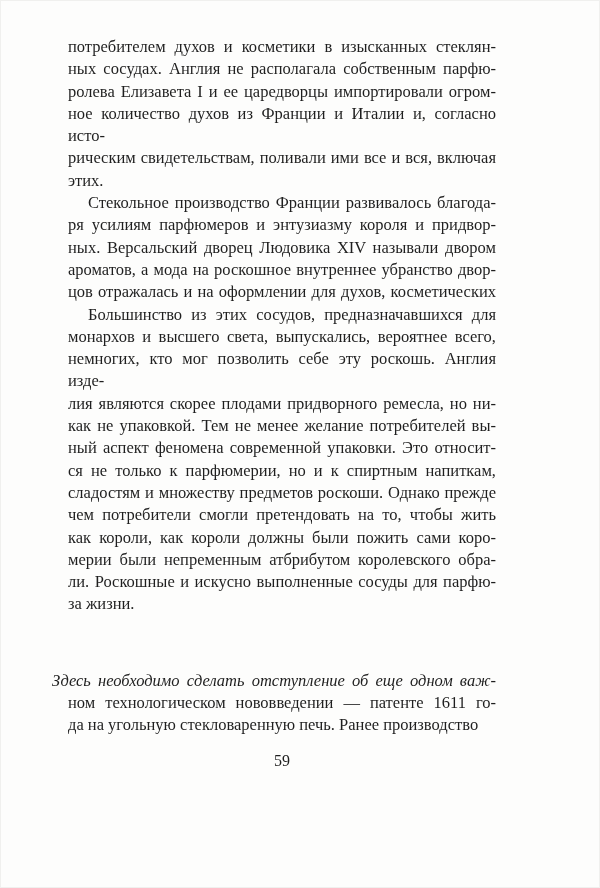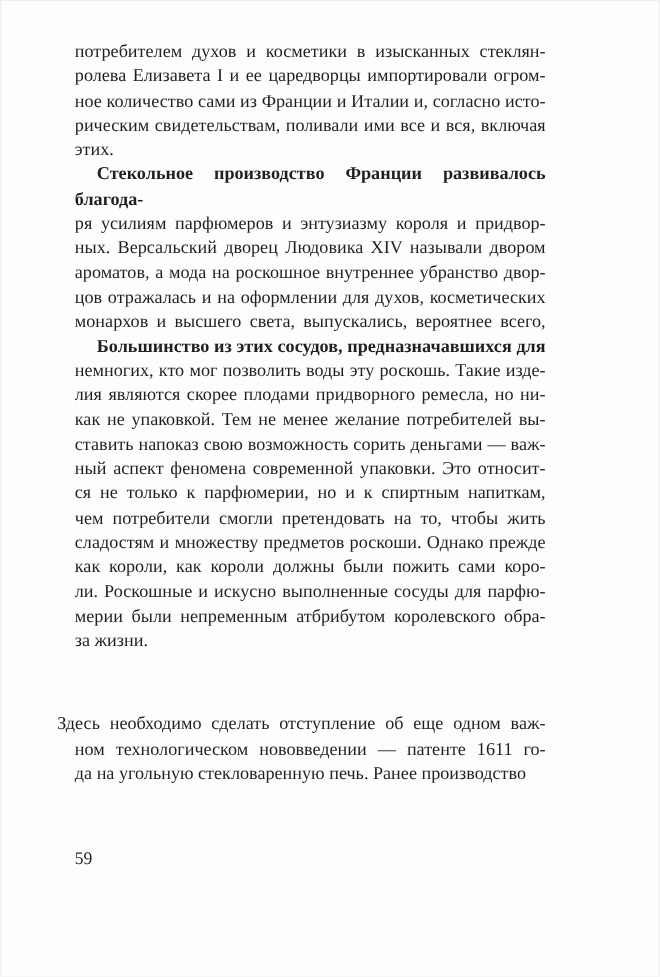--- a/index.html
+++ b/index.html
@@ -28,34 +28,34 @@
   .para { margin: 0; }
   .para .line {
     text-align: justify;
     text-align-last: justify;
   }
   .para .line.last-line {
     text-align-last: left;
   }
   .para.indent .line.first-line {
     text-indent: 20px;
-    font-weight: bold;
   }
   .para.outdent .line.first-line {
     margin-left: -16px;
+    font-style: italic;
   }
   .para.gap-before {
     margin-top: 54px;
   }
   .page-number {
     position: absolute;
     left: 68px;
-    top: 772px;
+    top: 752px;
     width: 428px;
-    text-align: left;
+    text-align: center;
     font-size: 16px;
     color: #1f1f1f;
   }
   .margin-note {
     position: absolute;
     left: 507px;
     top: 309px;
     width: 84px;
     font-family: "Liberation Sans", sans-serif;
     font-size: 11px;
@@ -66,46 +66,46 @@
     text-align: left;
   }
 </style>
 </head>
 <body>
 
 <div class="page">
   <div class="text-block">
       <div class="para">
         <div class="line first-line">потребителем духов и косметики в изысканных стеклян-</div>
+        <div class="line">ных сосудах. Англия не располагала собственным парфю-</div>
         <div class="line">ролева Елизавета I и ее царедворцы импортировали огром-</div>
-        <div class="line">ное количество сами из Франции и Италии и, согласно исто-</div>
+        <div class="line">ное количество духов из Франции и Италии и, согласно исто-</div>
         <div class="line">рическим свидетельствам, поливали ими все и вся, включая</div>
         <div class="line last-line">этих.</div>
       </div>
       <div class="para indent">
         <div class="line first-line">Стекольное производство Франции развивалось благода-</div>
         <div class="line">ря усилиям парфюмеров и энтузиазму короля и придвор-</div>
         <div class="line">ных. Версальский дворец Людовика XIV называли двором</div>
         <div class="line">ароматов, а мода на роскошное внутреннее убранство двор-</div>
         <div class="line">цов отражалась и на оформлении для духов, косметических</div>
       </div>
       <div class="para indent">
+        <div class="line first-line">Большинство из этих сосудов, предназначавшихся для</div>
         <div class="line">монархов и высшего света, выпускались, вероятнее всего,</div>
-        <div class="line first-line">Большинство из этих сосудов, предназначавшихся для</div>
-        <div class="line">немногих, кто мог позволить воды эту роскошь. Такие изде-</div>
+        <div class="line">немногих, кто мог позволить себе эту роскошь. Англия изде-</div>
         <div class="line">лия являются скорее плодами придворного ремесла, но ни-</div>
         <div class="line">как не упаковкой. Тем не менее желание потребителей вы-</div>
-        <div class="line">ставить напоказ свою возможность сорить деньгами — важ-</div>
         <div class="line">ный аспект феномена современной упаковки. Это относит-</div>
         <div class="line">ся не только к парфюмерии, но и к спиртным напиткам,</div>
+        <div class="line">сладостям и множеству предметов роскоши. Однако прежде</div>
         <div class="line">чем потребители смогли претендовать на то, чтобы жить</div>
-        <div class="line">сладостям и множеству предметов роскоши. Однако прежде</div>
         <div class="line">как короли, как короли должны были пожить сами коро-</div>
+        <div class="line">мерии были непременным атбрибутом королевского обра-</div>
         <div class="line">ли. Роскошные и искусно выполненные сосуды для парфю-</div>
-        <div class="line">мерии были непременным атбрибутом королевского обра-</div>
         <div class="line last-line">за жизни.</div>
       </div>
       <div class="para outdent gap-before">
         <div class="line first-line">Здесь необходимо сделать отступление об еще одном важ-</div>
         <div class="line">ном технологическом нововведении — патенте 1611 го-</div>
         <div class="line last-line">да на угольную стекловаренную печь. Ранее производство</div>
       </div>
     </div>
   <div class="page-number">59</div>
 </div>

